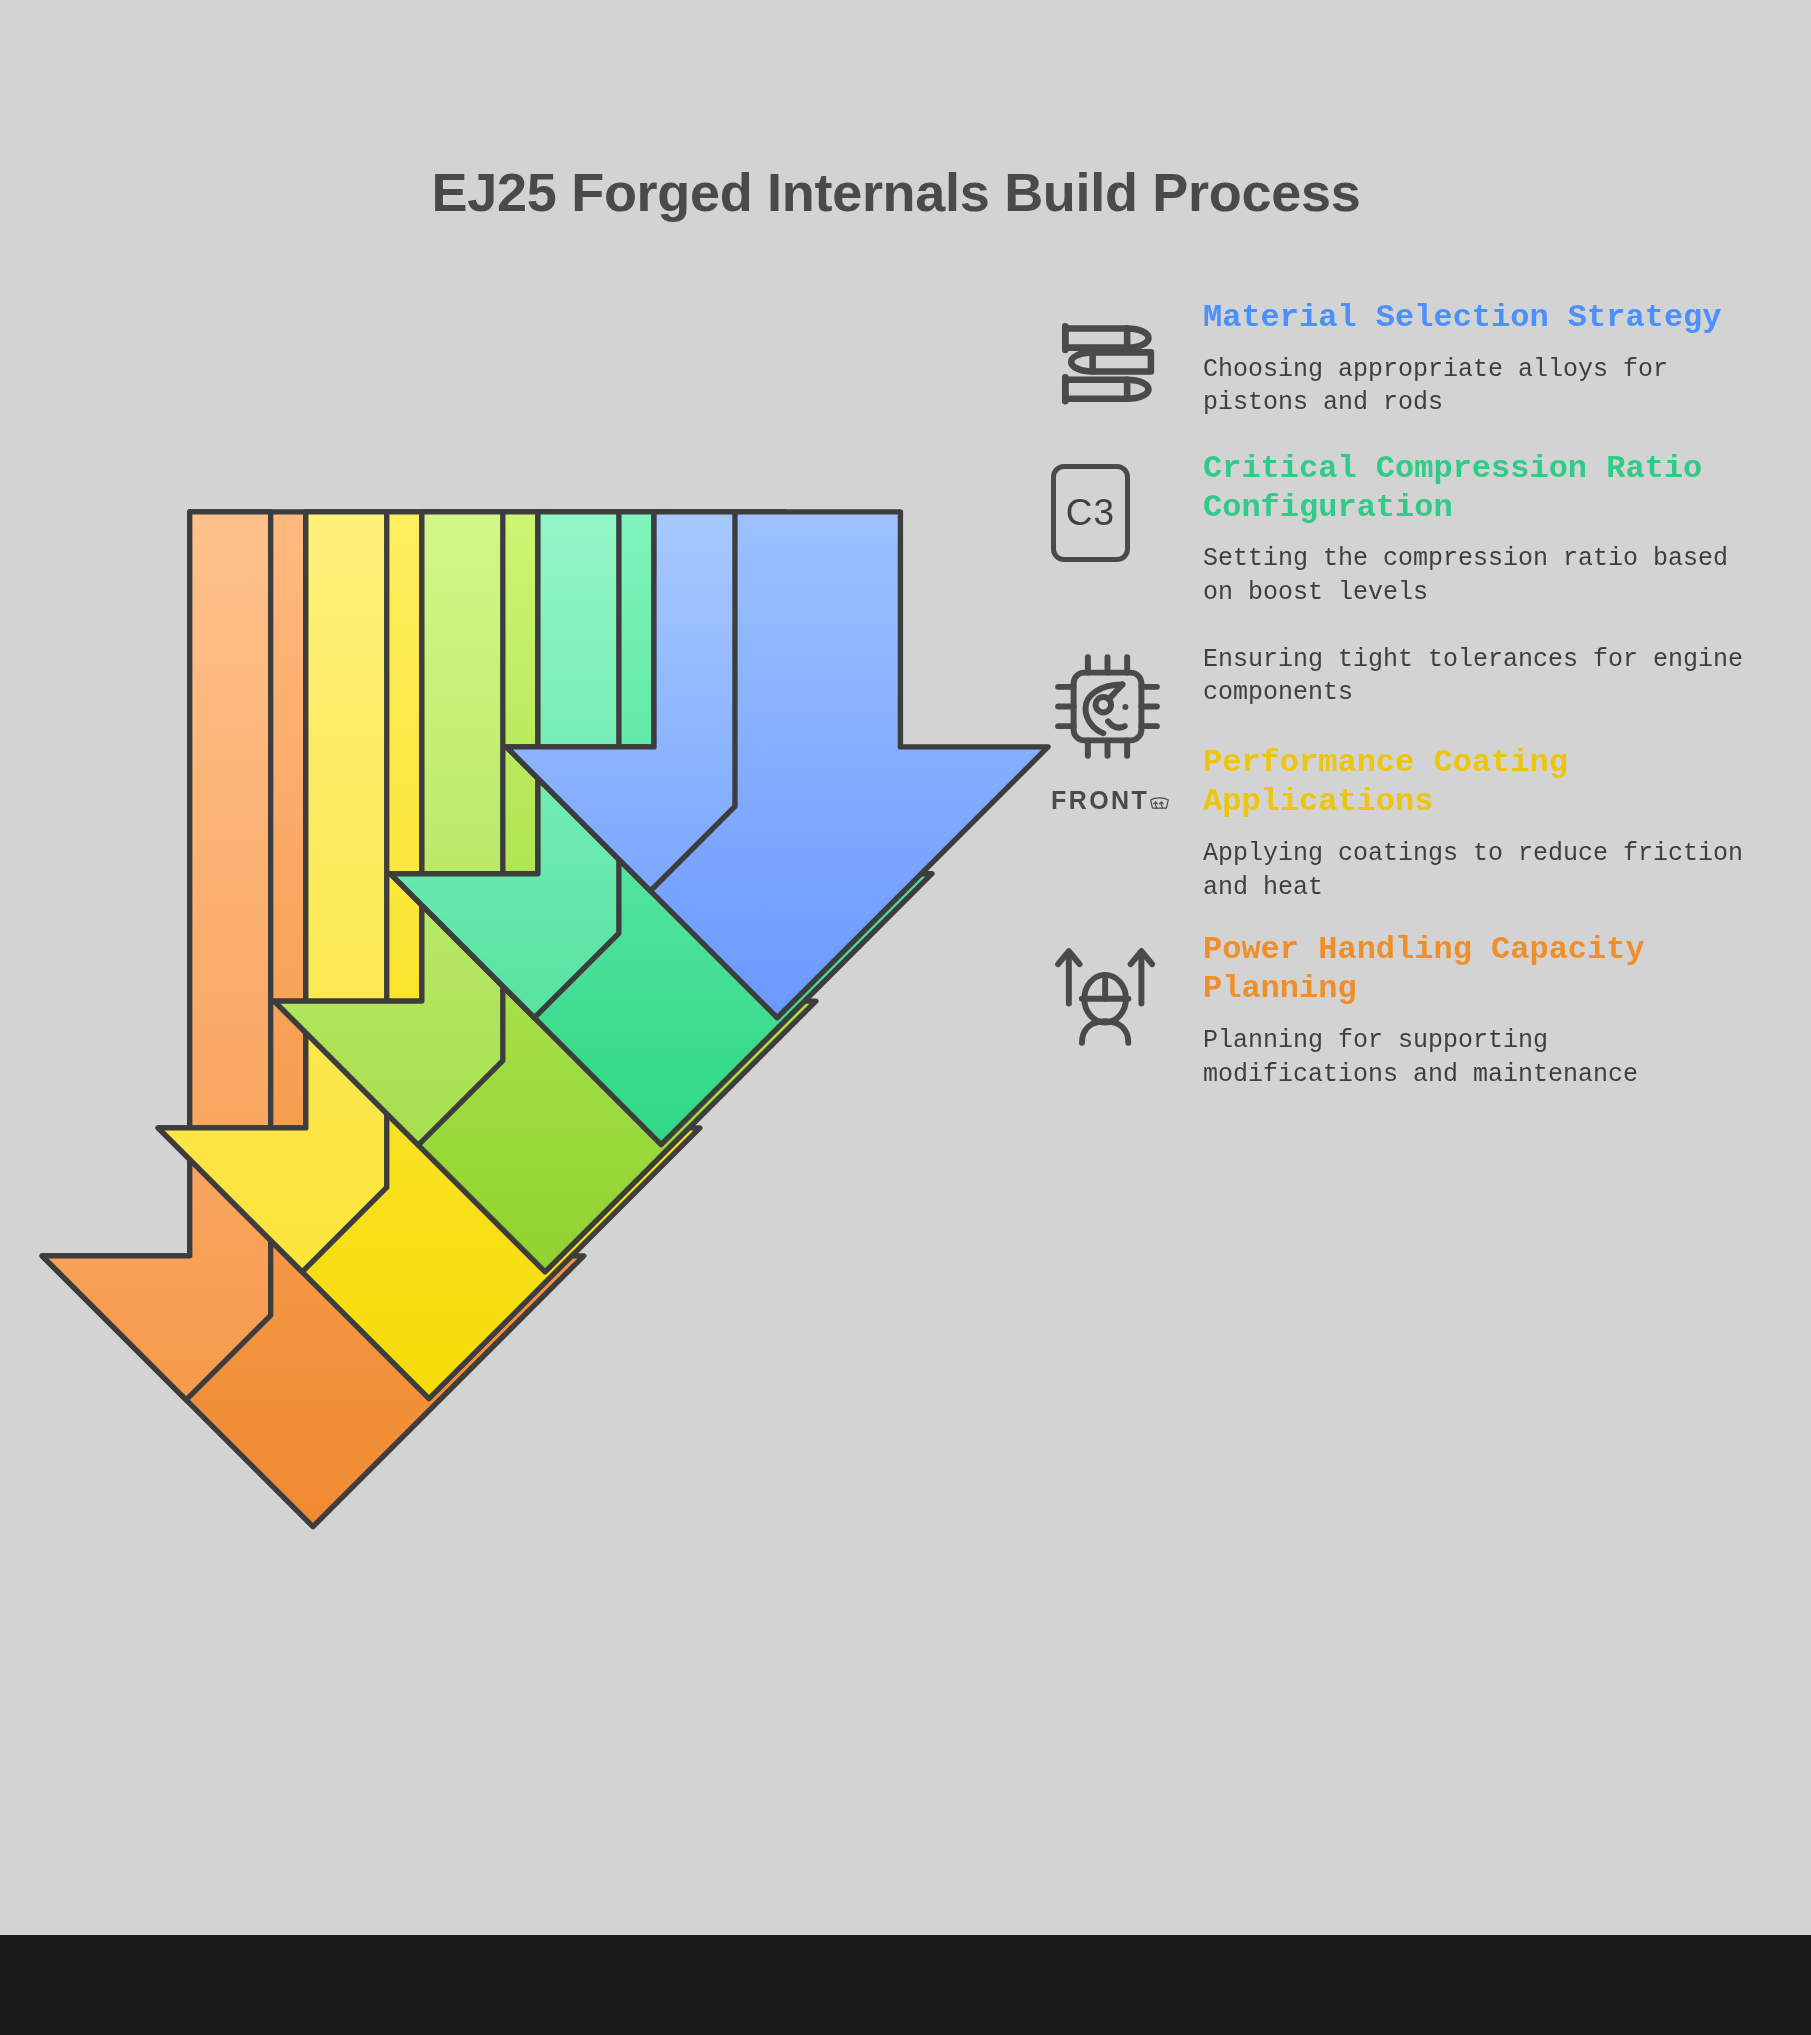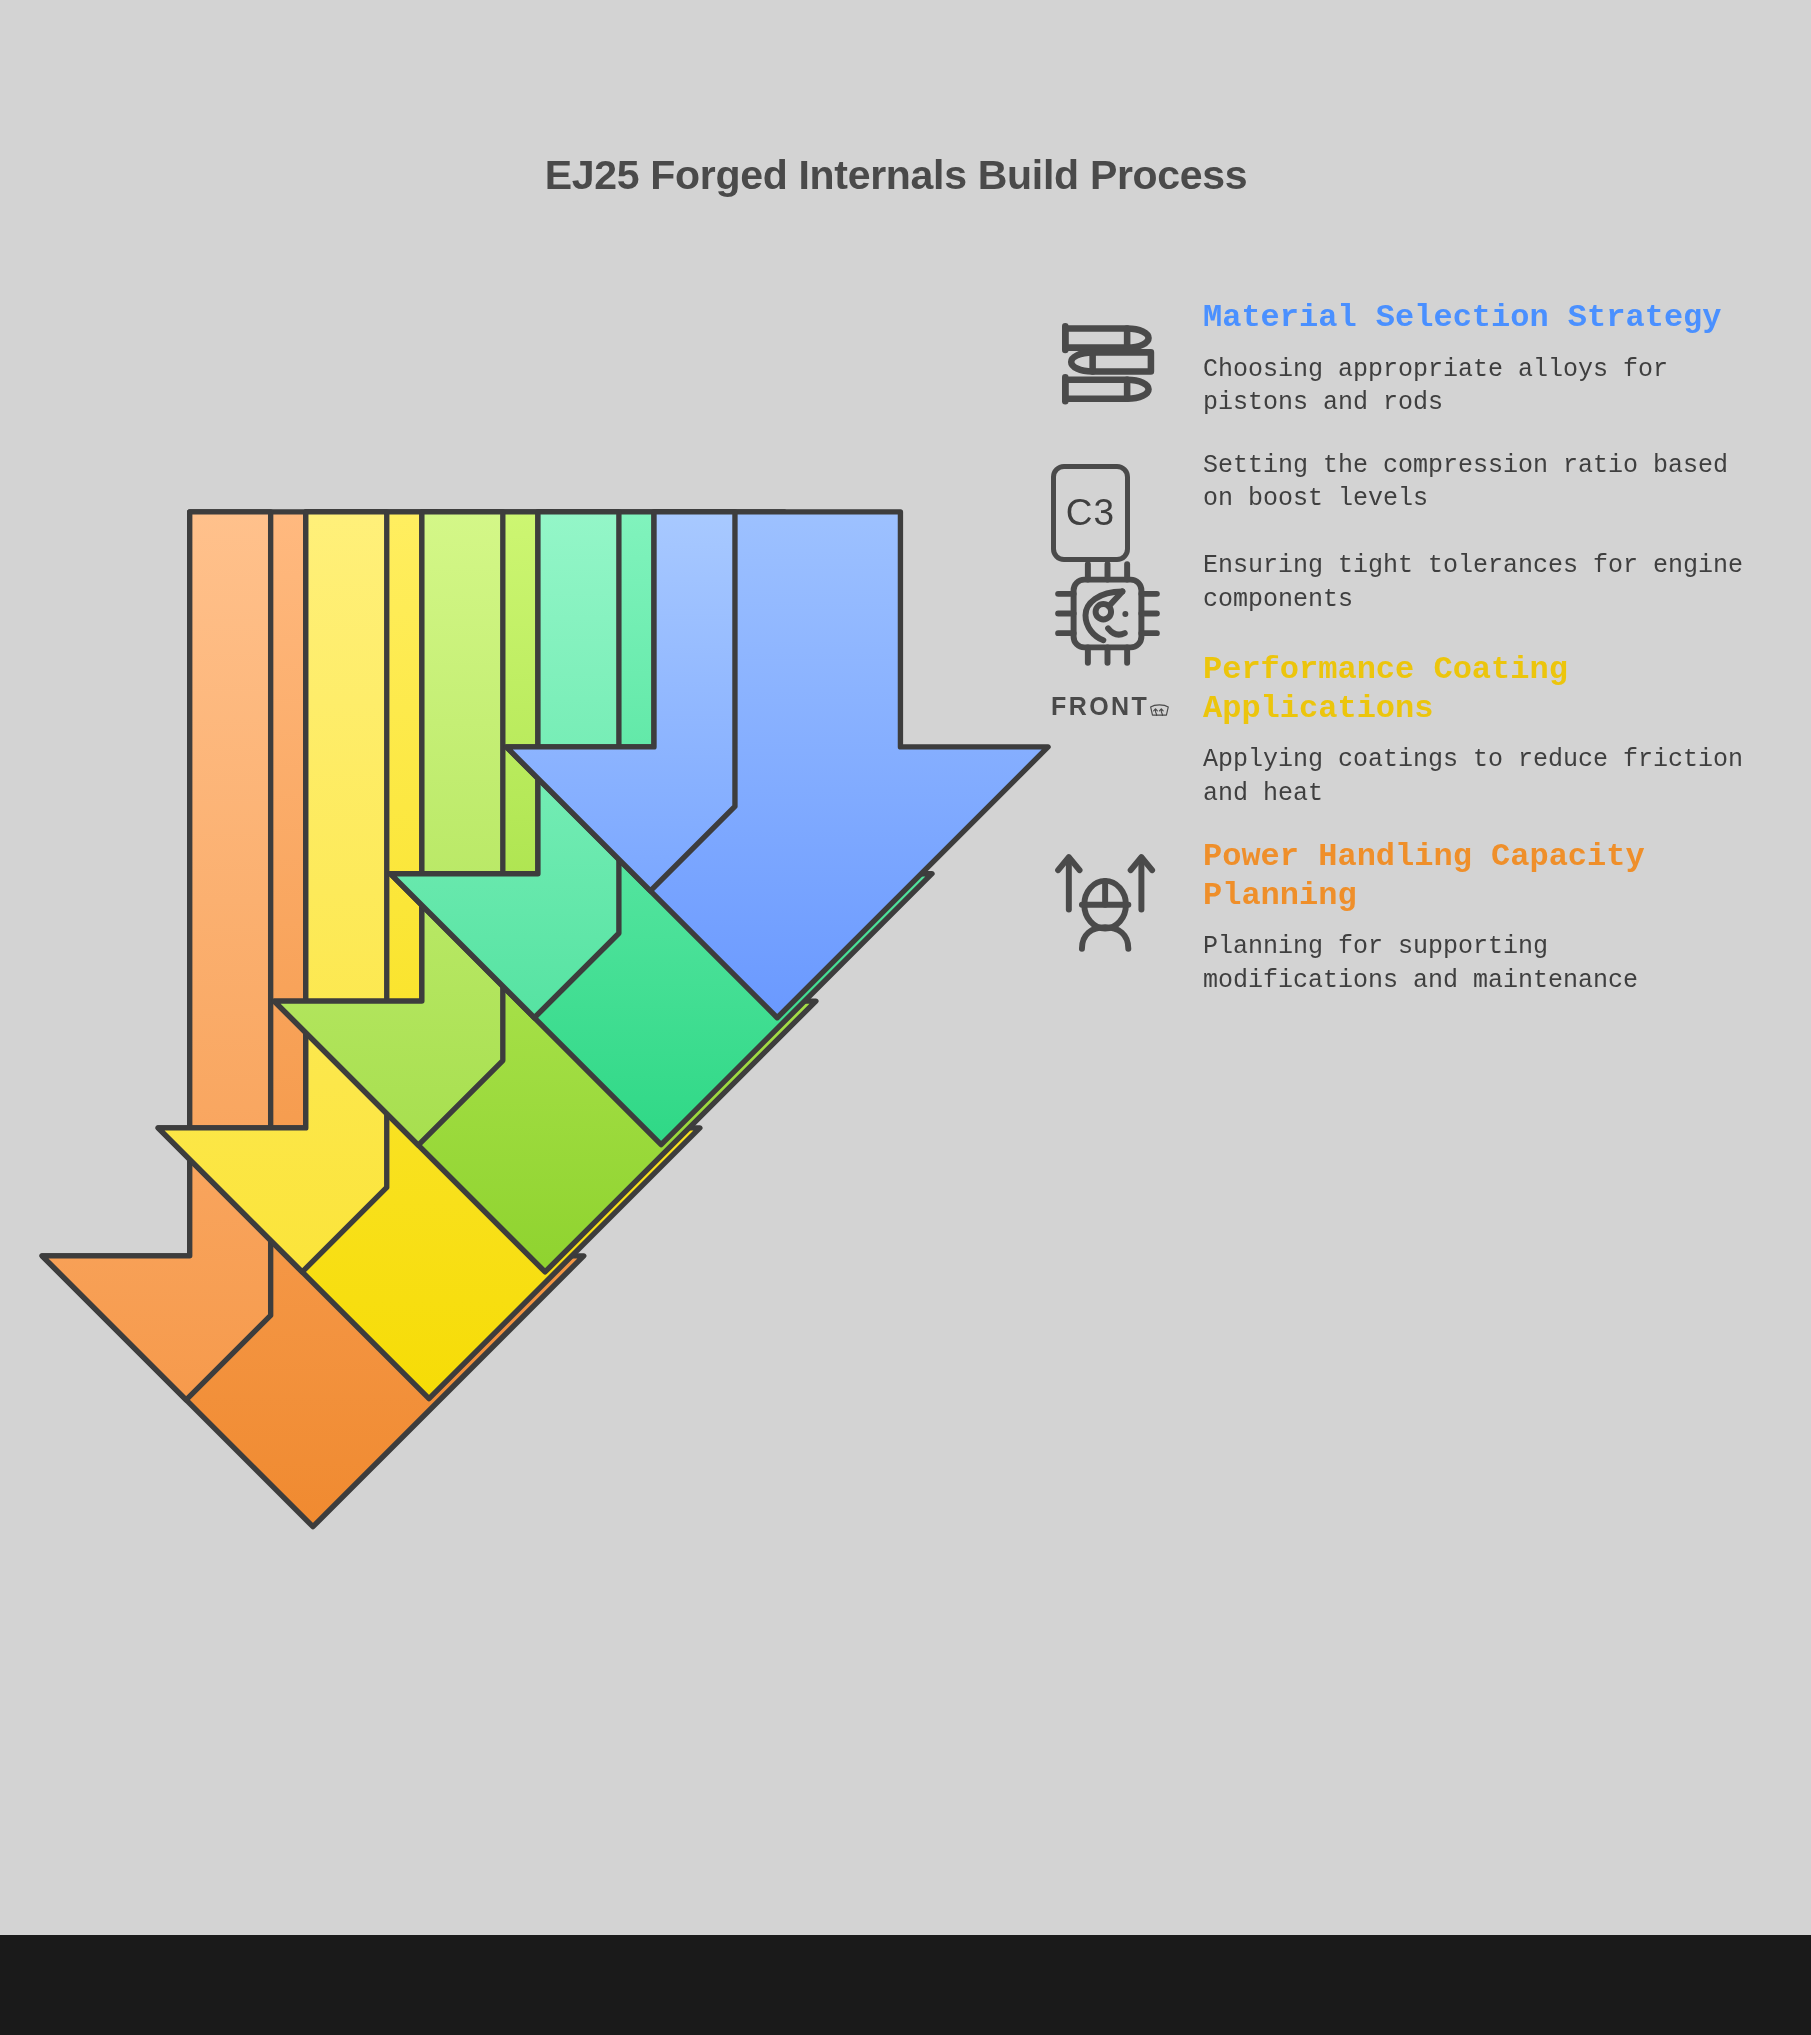--- a/index.html
+++ b/index.html
@@ -27,21 +27,21 @@
     width: 1812px;
     height: 100px;
     background: #1a1a1a;
   }
   #page-title {
     position: absolute;
     left: 0;
     top: 125px;
     width: 1792px;
     text-align: center;
-    font-size: 41px;
+    font-size: 54px;
     font-weight: bold;
     color: #4a4a4a;
     letter-spacing: -0.3px;
   }
   #arrow-graphic {
     position: absolute;
     left: 36px;
     top: 488px;
   }
   #steps-list {
@@ -211,20 +211,21 @@
         <div class="step-title" style="color:#4a90ff">Material Selection Strategy</div>
         <div class="step-desc">Choosing appropriate alloys for pistons and rods</div>
       </div>
     </div>
 
     <div class="step-item" style="margin-top:28.6px;">
       <div class="step-icon">
         <div class="c3-box">C3</div>
       </div>
       <div class="step-text">
+        <div class="step-title" style="color:#2ecc87">Critical Compression Ratio Configuration</div>
         <div class="step-desc">Setting the compression ratio based on boost levels</div>
       </div>
     </div>
 
     <div class="step-item" style="margin-top:33px;">
       <div class="step-icon">
         <svg width="113" height="113" viewBox="0 0 190 190">
           <g fill="none" stroke="#4a4a4a" stroke-width="10" stroke-linecap="round" stroke-linejoin="round">
             <rect x="38" y="38" width="114" height="114" rx="18"></rect>
             <path d="M62 12 L62 38 M95 12 L95 38 M128 12 L128 38"></path>

